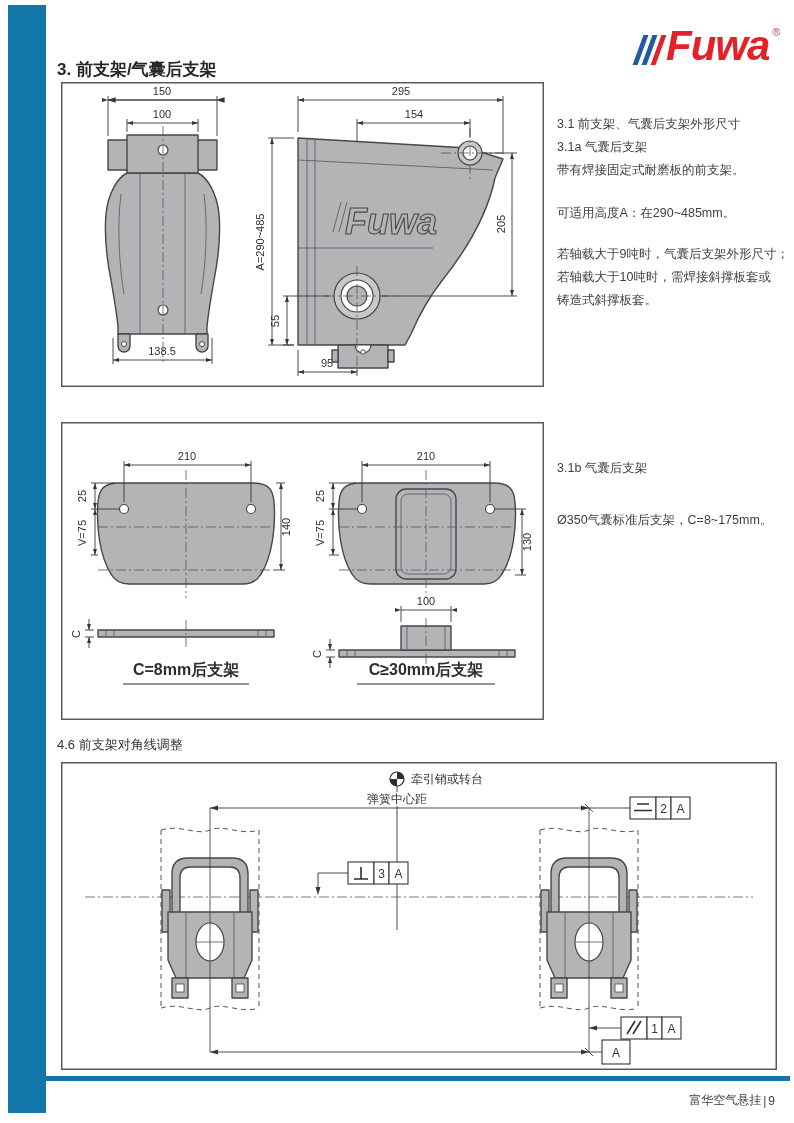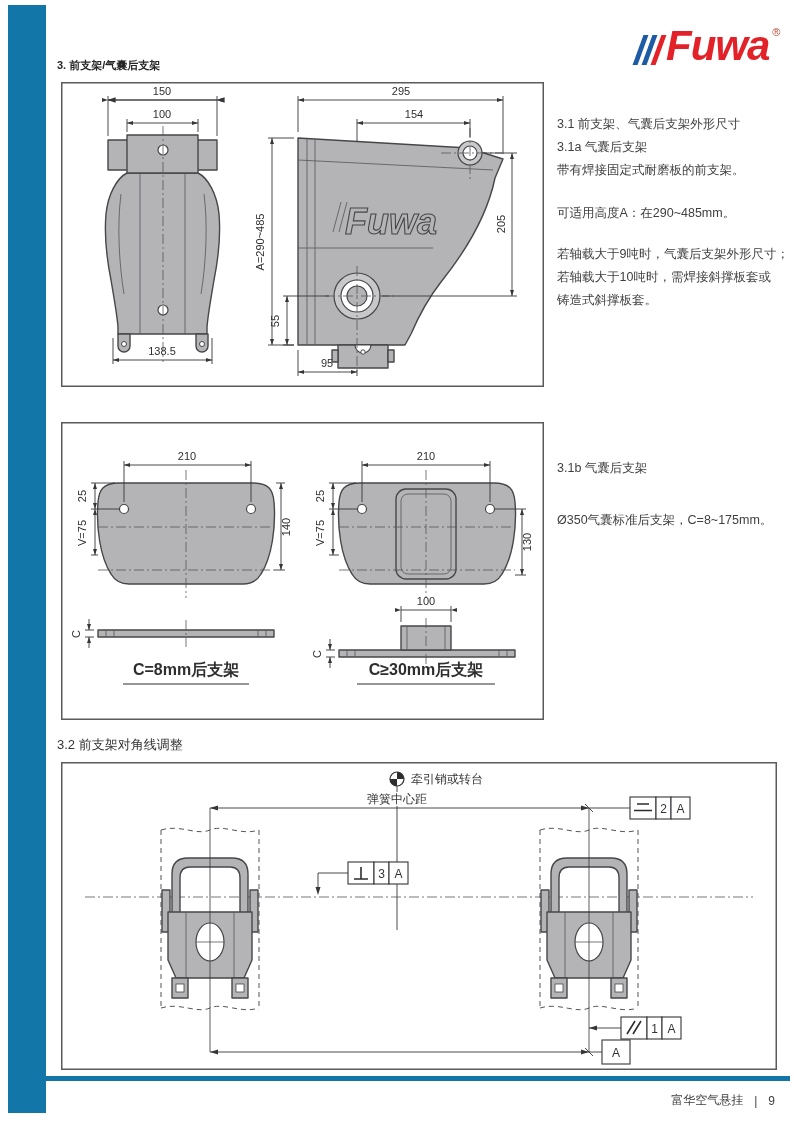--- a/index.html
+++ b/index.html
@@ -1,30 +1,30 @@
 <!DOCTYPE html>
 <html><head>
 <meta charset="utf-8">
 <style>
   html,body{margin:0;padding:0;background:#ffffff;}
   .page{position:relative;width:794px;height:1123px;background:#ffffff;overflow:hidden;
         font-family:"Liberation Sans",sans-serif;color:#3d3d3d;}
   .bluebar-v{position:absolute;left:8px;top:5px;width:38px;height:1108px;background:#1277a8;}
   .bluebar-h{position:absolute;left:42px;top:1076px;width:748px;height:5px;background:#1277a8;}
-  .doc-title{position:absolute;left:57px;top:58px;font-size:11px;font-weight:bold;color:#262626;}
+  .doc-title{position:absolute;left:57px;top:58px;font-size:17px;font-weight:bold;color:#262626;}
   .logo{position:absolute;left:638px;top:26px;display:flex;align-items:flex-start;}
   .logo .stripes{display:flex;gap:4px;margin-top:9px;margin-right:5px;}
   .logo .stripe{width:5px;height:30px;background:#1d5ca5;transform:skewX(-20deg);}
   .logo .stripe.red{background:#e22128;}
   .logo .word{font-size:42px;line-height:40px;font-weight:bold;font-style:italic;color:#e22128;letter-spacing:-1px;}
   .logo .reg{font-size:11px;color:#c04a3a;margin-left:3px;margin-top:0px;}
   .panel{position:absolute;background:#fff;}
   .rc{position:absolute;left:557px;width:235px;font-size:12.5px;line-height:14px;color:#3f3f3f;margin-top:16px;}
   .sec-head{position:absolute;left:57px;font-size:13px;color:#333;}
-  .footer-text{position:absolute;top:1092px;right:19px;font-size:12px;color:#3f3f3f;display:flex;gap:11px;align-items:center;}
+  .footer-text{position:absolute;top:1092px;right:19px;font-size:12px;color:#3f3f3f;display:flex;gap:2px;align-items:center;}
   
   svg{display:block;}
   .ln{stroke:#47474a;stroke-width:1.4;fill:none;stroke-linejoin:round;}
   .fillg{fill:#b4b4b6;stroke:#47474a;stroke-width:1.4;stroke-linejoin:round;}
   .fillL{fill:#c8c8ca;stroke:#47474a;stroke-width:1.2;}
   .thin{stroke:#55555a;stroke-width:0.8;fill:none;}
   .dim{stroke:#36363a;stroke-width:0.9;fill:none;}
   .cl{stroke:#55555a;stroke-width:0.8;fill:none;stroke-dasharray:10 3 2 3;}
   .dsh{stroke:#55555a;stroke-width:1;fill:none;stroke-dasharray:5 4;}
   .dtx{font-family:"Liberation Sans",sans-serif;font-size:11px;fill:#2f2f31;}
@@ -215,21 +215,21 @@
         <path d="M269,235 l-2,6 h4 z" fill="#36363a"></path>
       <text class="dtx" text-anchor="middle" transform="translate(260,232) rotate(-90)">C</text>
       <text class="btx" x="365" y="253" text-anchor="middle">C≥30mm后支架</text>
       <line x1="296" y1="262" x2="434" y2="262" stroke="#2e2e2e" stroke-width="1.2"></line>
     </g>
   </svg>
 
   <div class="rc" style="top:445px">3.1b 气囊后支架</div>
   <div class="rc" style="top:497px">Ø350气囊标准后支架，C=8~175mm。</div>
 
-  <div class="sec-head" style="top:736px">3.2 前支架对角线调整</div>
+  <div class="sec-head" style="top:736px">4.6 前支架对角线调整</div>
 
   <svg class="panel" style="left:61px;top:762px" width="716" height="308" viewBox="0 0 716 308">
     <defs>
       <g id="bkt">
         <rect x="-48" y="128" width="8" height="42" class="fillg"></rect>
         <rect x="40" y="128" width="8" height="42" class="fillg"></rect>
         <path class="fillg" fill-rule="evenodd" d="M-38,155 V112 Q-38,96 -22,96 H22 Q38,96 38,112 V155 H30 V116 Q30,105 20,105 H-20 Q-30,105 -30,116 V155 Z"></path>
         <path class="fillg" d="M-42,150 H42 V198 L34,216 H-34 L-42,198 Z"></path>
         <path class="thin" d="M-24,150 V216 M24,150 V216"></path>
         <ellipse cx="0" cy="180" rx="14" ry="19" fill="#fff" stroke="#47474a" stroke-width="1.2"></ellipse>

